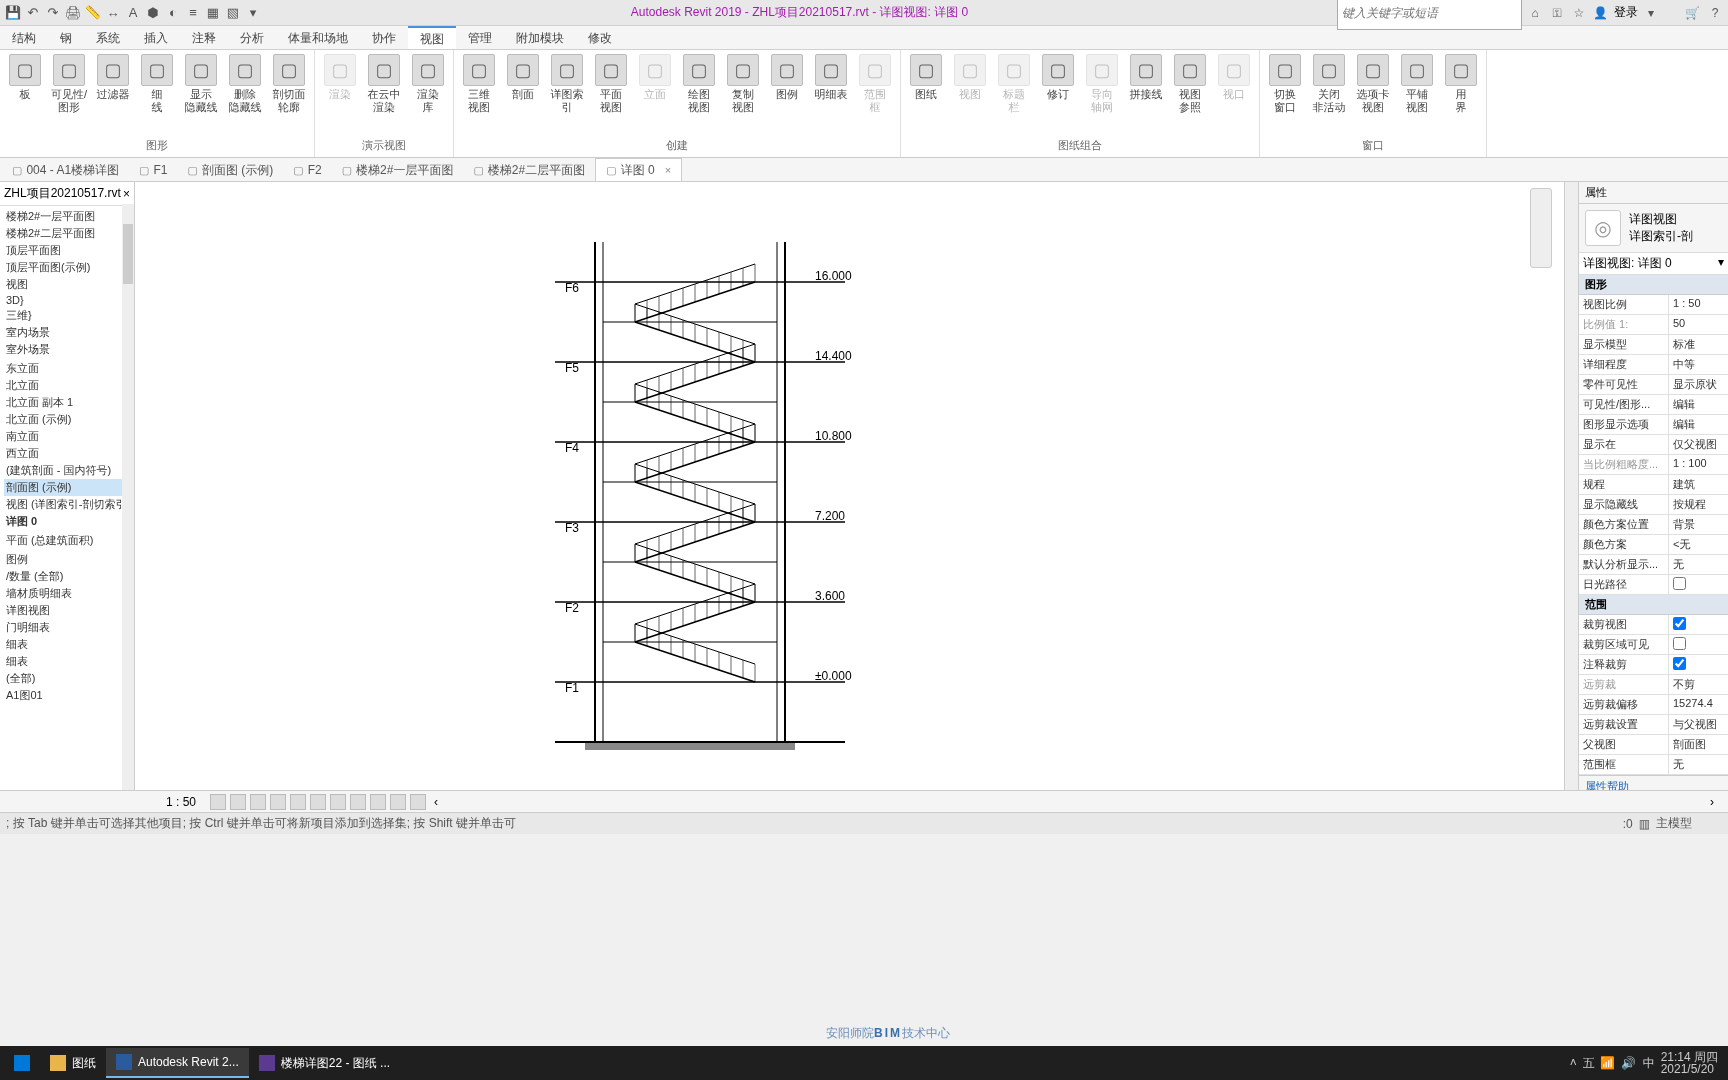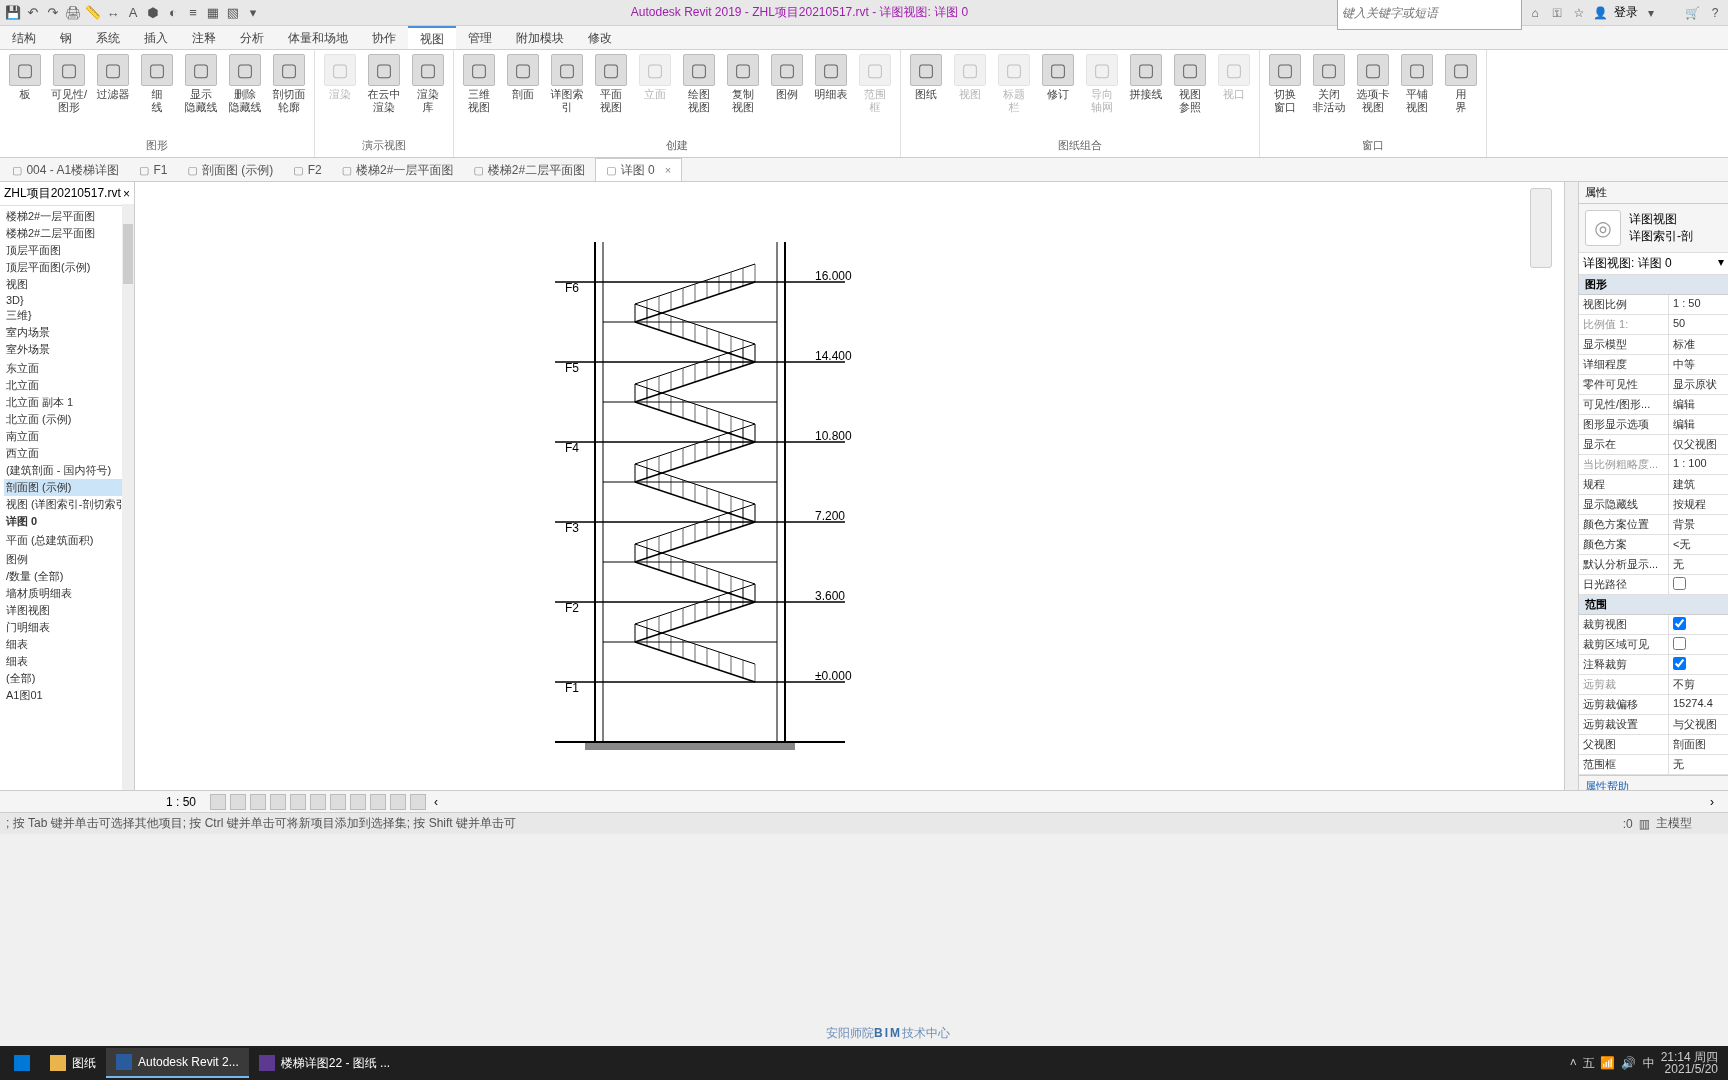--- a/index.html
+++ b/index.html
@@ -76,21 +76,21 @@
 
 .watermark { position:absolute; left:0; right:0; bottom:36px; text-align:center; font-size:28px; color:rgba(50,100,160,0.7); font-family:KaiTi,serif; pointer-events:none;padding-left:48px; }
 .watermark .bim { color:#3b6fa8; font-weight:bold; letter-spacing:2px; }
 
 
 .taskbar { position:absolute; bottom:0; left:0; right:0; height:34px; background:#1f1f1f; display:flex; align-items:center; padding:0 4px; }
 .task-item { height:30px; padding:0 10px; display:flex; align-items:center; gap:6px; color:#fff; font-size:11px; cursor:pointer; }
 .task-item.active { background:#3a3a3a; border-bottom:2px solid #76b9ed; }
 .task-item .tic2 { width:16px; height:16px; background:#555; }
 .tray { margin-left:auto; display:flex; align-items:center; gap:6px; color:#ccc; font-size:11px; padding-right:6px; }
-.clock { text-align:right; line-height:12px; }
+.clock { text-align:left; line-height:12px; }
 </style>
 </head>
 <body>
 
 <div class="titlebar">
   <div class="qat">
     <span class="ico">💾</span>
     <span class="ico">↶</span>
     <span class="ico">↷</span>
     <span class="ico">🖨</span>

